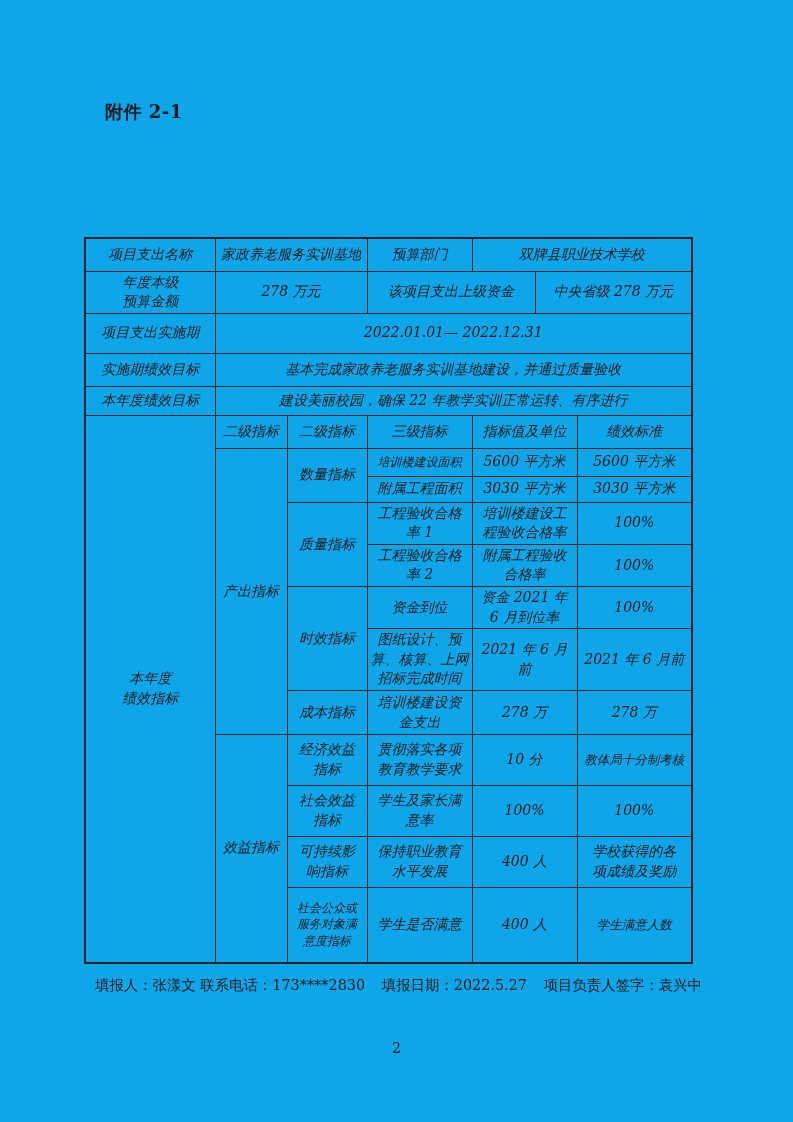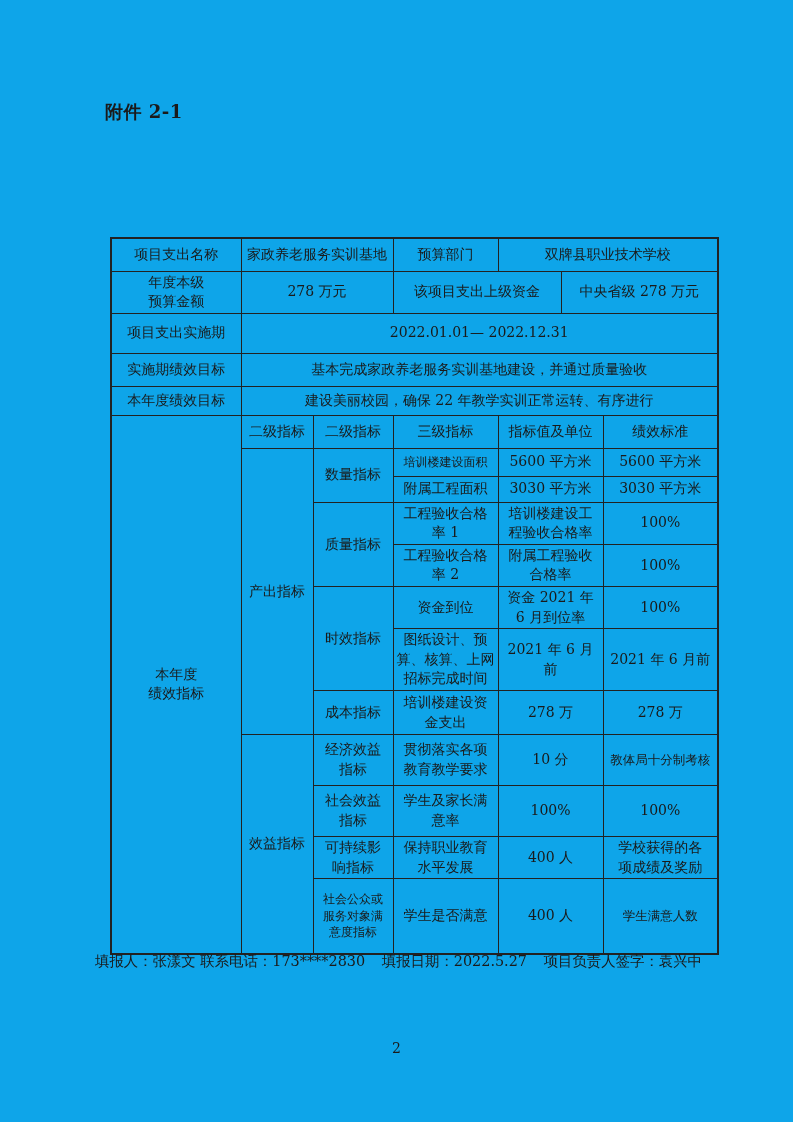--- a/index.html
+++ b/index.html
@@ -20,37 +20,38 @@
   .doc-title {
     position: absolute; left: 0; top: 160px; width: 100%;
     text-align: center; font-size: 23px; font-weight: 600; letter-spacing: 1px;
   }
   .unit-line {
     position: absolute; left: 95px; top: 210px; width: 607px;
     display: flex; justify-content: space-between;
     font-size: 14.5px;
   }
   table.main {
-    position: absolute; left: 110px; top: 237px; width: 607px;
+    position: absolute; left: 84px; top: 237px; width: 607px;
     border-collapse: collapse; table-layout: fixed;
     font-size: 14px; color: #1a1a1a;
     border: 2px solid #222;
+    font-style: italic;
   }
   table.main td {
     border: 1px solid #222;
     text-align: center; vertical-align: middle;
     white-space: pre-line;
     line-height: 1.4;
     padding: 1px 3px;
   }
   td.vb { vertical-align: bottom; padding-bottom: 5px; }
   td.small { font-size: 12px; }
   td.hei { font-family: "DejaVu Sans", "Liberation Sans", sans-serif; font-size: 12.5px; }
   .footer-line {
-    position: absolute; left: 95px; top: 952px; width: 607px;
+    position: absolute; left: 95px; top: 976px; width: 607px;
     display: flex; justify-content: space-between;
     font-size: 14.4px; white-space: nowrap; text-align: right;
   }
   .page-number {
     position: absolute; left: 0; top: 1040px; width: 100%;
     text-align: center; font-size: 14px;
   }
 </style>
 </head>
 <body>
@@ -168,21 +169,21 @@
       <td class="hei">教体局十分制考核</td>
     </tr>
     <tr style="height:51px">
       <td>社会效益
 指标</td>
       <td>学生及家长满
 意率</td>
       <td colspan="2" class="vb">100%</td>
       <td>100%</td>
     </tr>
-    <tr style="height:42px">
+    <tr style="height:51px">
       <td>可持续影
 响指标</td>
       <td>保持职业教育
 水平发展</td>
       <td colspan="2" class="vb">400 人</td>
       <td>学校获得的各
 项成绩及奖励</td>
     </tr>
     <tr style="height:75px">
       <td class="small">社会公众或

